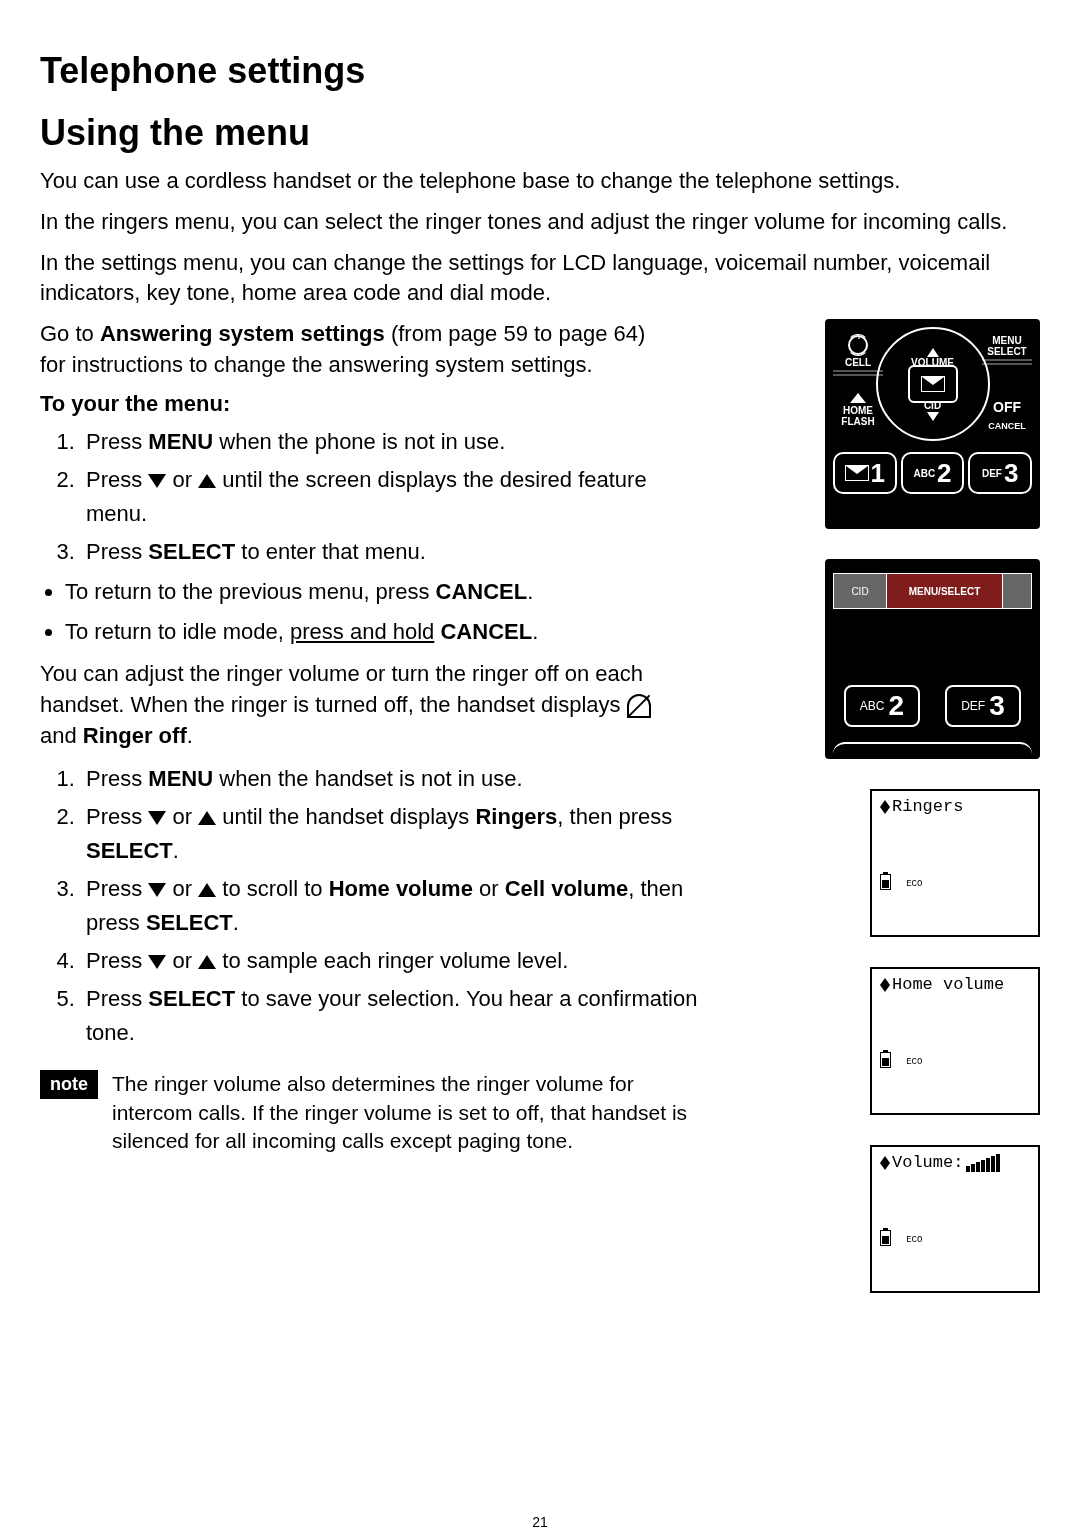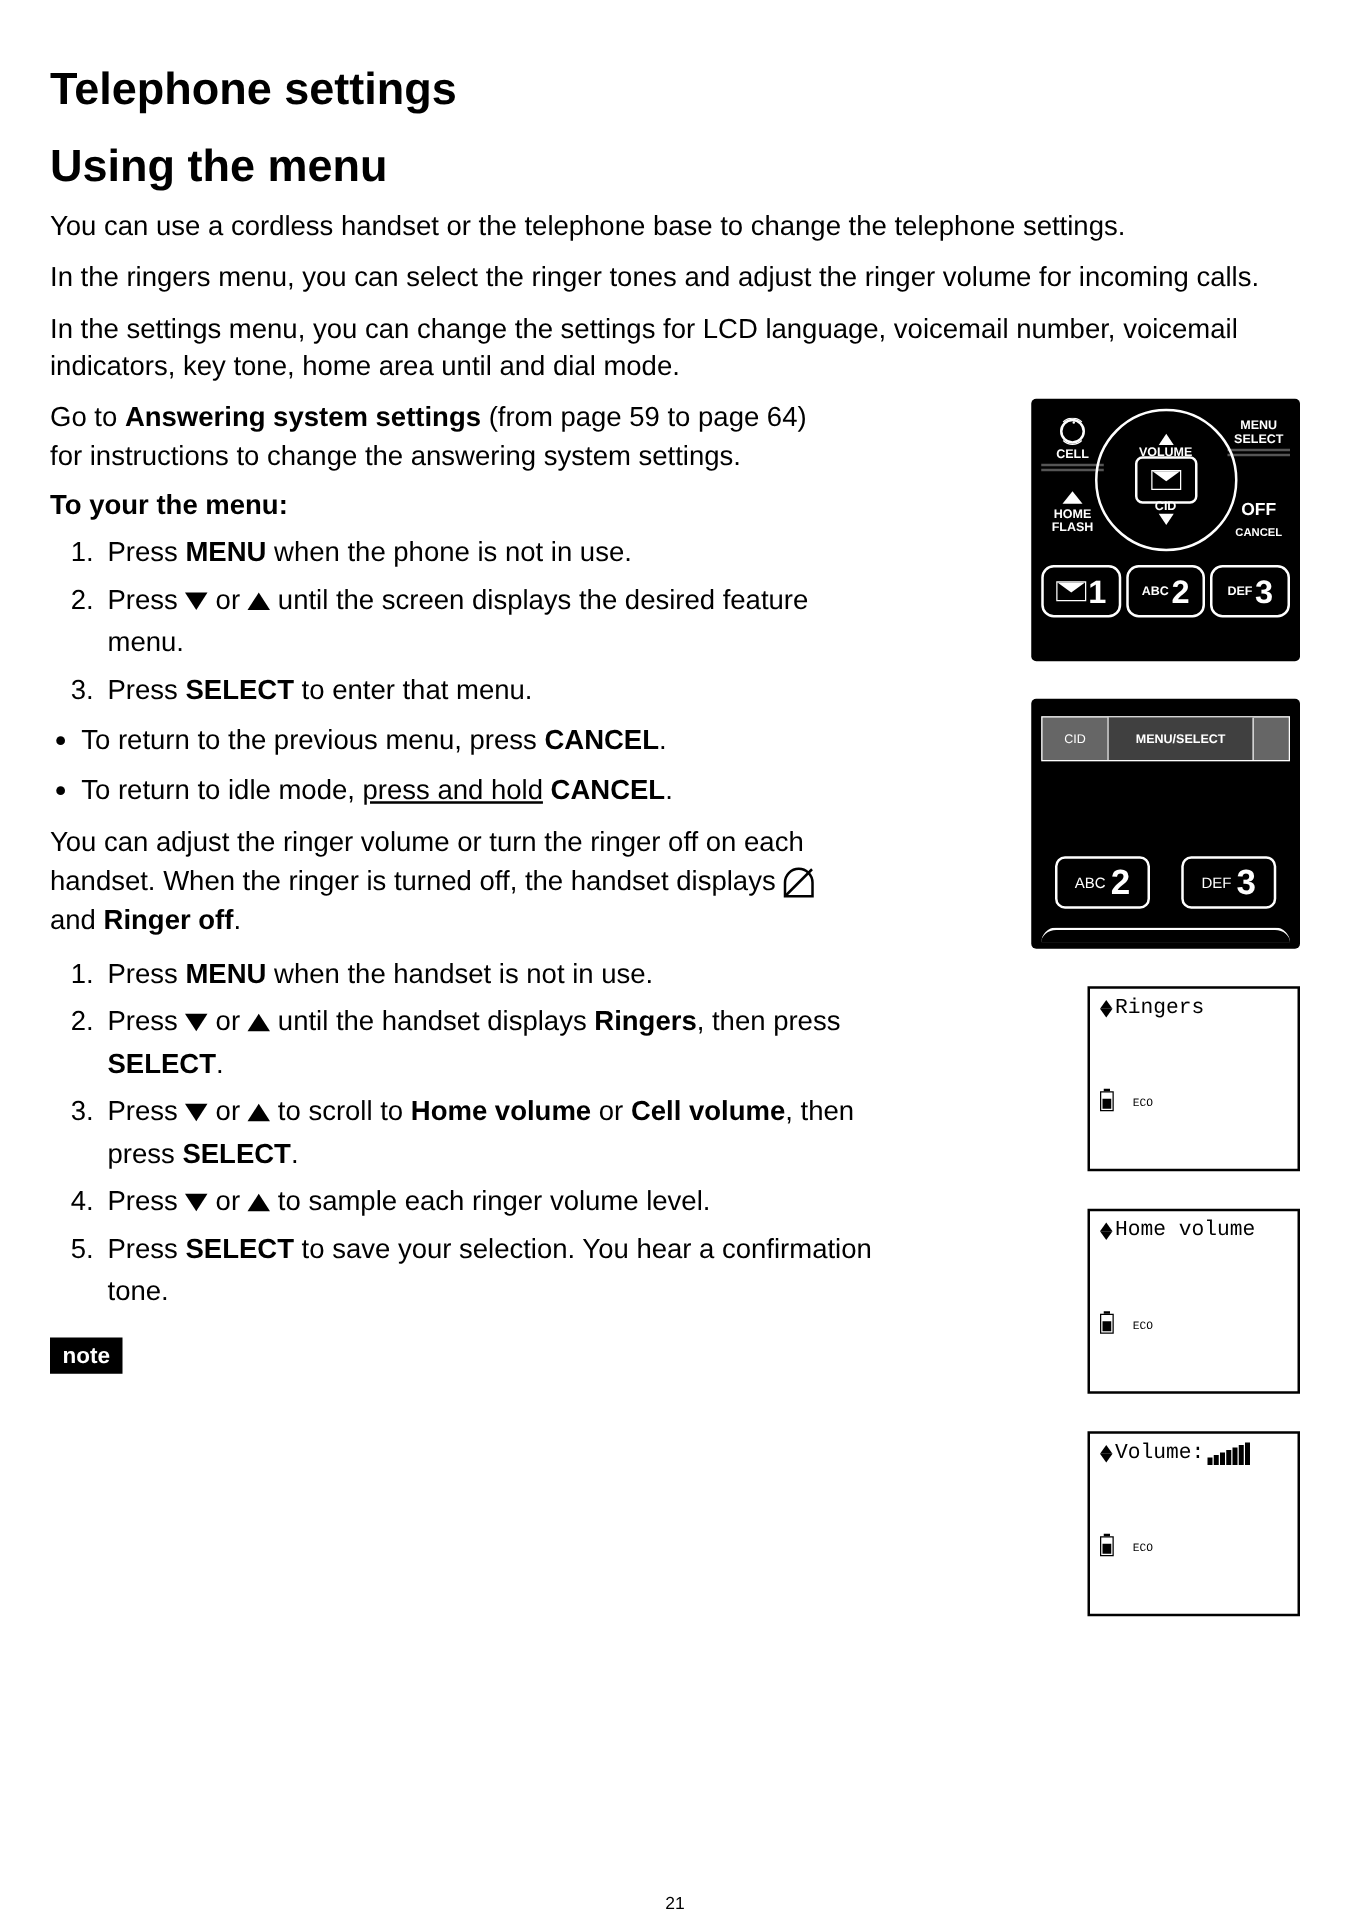--- a/index.html
+++ b/index.html
@@ -51,21 +51,21 @@
 .kp-keys{display:flex;gap:4px;justify-content:space-between;}
 .kp-key{flex:1;height:38px;border:2px solid #fff;border-radius:10px;display:flex;align-items:center;justify-content:center;font-size:14px;font-weight:bold;gap:2px;}
 .kp-key-num{font-size:26px;}
 .kp-key-sub{font-size:10px;}
 .kp-key .kp-mail{border-color:#fff;}
 
 .basepad{width:215px;height:200px;background:#000;border-radius:4px;color:#fff;padding:8px;box-sizing:border-box;position:relative;margin-left:auto;margin-top:30px;}
 .bp-row{height:34px;display:flex;background:#666;margin:6px 0;border:1px solid #fff;}
 .bp-row>div{display:flex;align-items:center;justify-content:center;font-size:10px;}
 .bp-left{width:52px;border-right:1px solid #fff;}
-.bp-mid{flex:1;border-right:1px solid #fff;background:#404040;font-weight:bold;}
+.bp-mid{flex:1;border-right:1px solid #fff;background:#7f1d1d;font-weight:bold;}
 .bp-right{width:28px;}
 .bp-gap{height:50px;}
 .bp-keys{display:flex;gap:25px;justify-content:center;margin-top:20px;}
 .bp-key{width:72px;height:38px;border:2px solid #fff;border-radius:8px;display:flex;align-items:center;justify-content:center;gap:4px;}
 .bp-key-sub{font-size:12px;}
 .bp-key-num{font-size:28px;font-weight:bold;}
 .bp-arc{height:10px;border-top:2px solid #fff;border-radius:50px 50px 0 0;margin-top:15px;}
 
 .lcd{width:170px;height:148px;border:2px solid #000;margin-left:auto;margin-top:30px;padding:6px 8px 4px 8px;box-sizing:border-box;font-family:"Courier New",monospace;font-size:17px;position:relative;}
 .lcd-row1{display:flex;align-items:center;gap:2px;}
@@ -94,21 +94,21 @@
 <body>
 
 <div class="page">
 
   <h1>Telephone settings</h1>
 
   <h2>Using the menu</h2>
 
   <p class="body-text">You can use a cordless handset or the telephone base to change the telephone settings.</p>
   <p class="body-text">In the ringers menu, you can select the ringer tones and adjust the ringer volume for incoming calls.</p>
-  <p class="body-text">In the settings menu, you can change the settings for LCD language, voicemail number, voicemail indicators, key tone, home area until and dial mode.</p>
+  <p class="body-text">In the settings menu, you can change the settings for LCD language, voicemail number, voicemail indicators, key tone, home area code and dial mode.</p>
 
   <div class="right-col">
 
     <div class="keypad">
       <div class="kp-top">
         <div class="kp-side left">
           <span class="kp-cell-ico"></span><br>
           <span>CELL</span>
           <div class="kp-line"></div><div class="kp-line"></div>
         </div>
@@ -267,16 +267,17 @@
     <li>
       <span>Press </span><span class="tri-down"></span><span> or </span><span class="tri-up"></span><span> to sample each ringer volume level.</span>
     </li>
     <li>
       <span>Press </span><b>SELECT</b><span> to save your selection. You hear a confirmation tone.</span>
     </li>
   </ol>
 
   <div class="note-box">
     <div class="note-label">note</div>
+    <div class="note-text">The ringer volume also determines the ringer volume for intercom calls. If the ringer volume is set to off, that handset is silenced for all incoming calls except paging tone.</div>
   </div>
 
   <div class="page-num">21</div>
 </div>
 
 </body></html>

